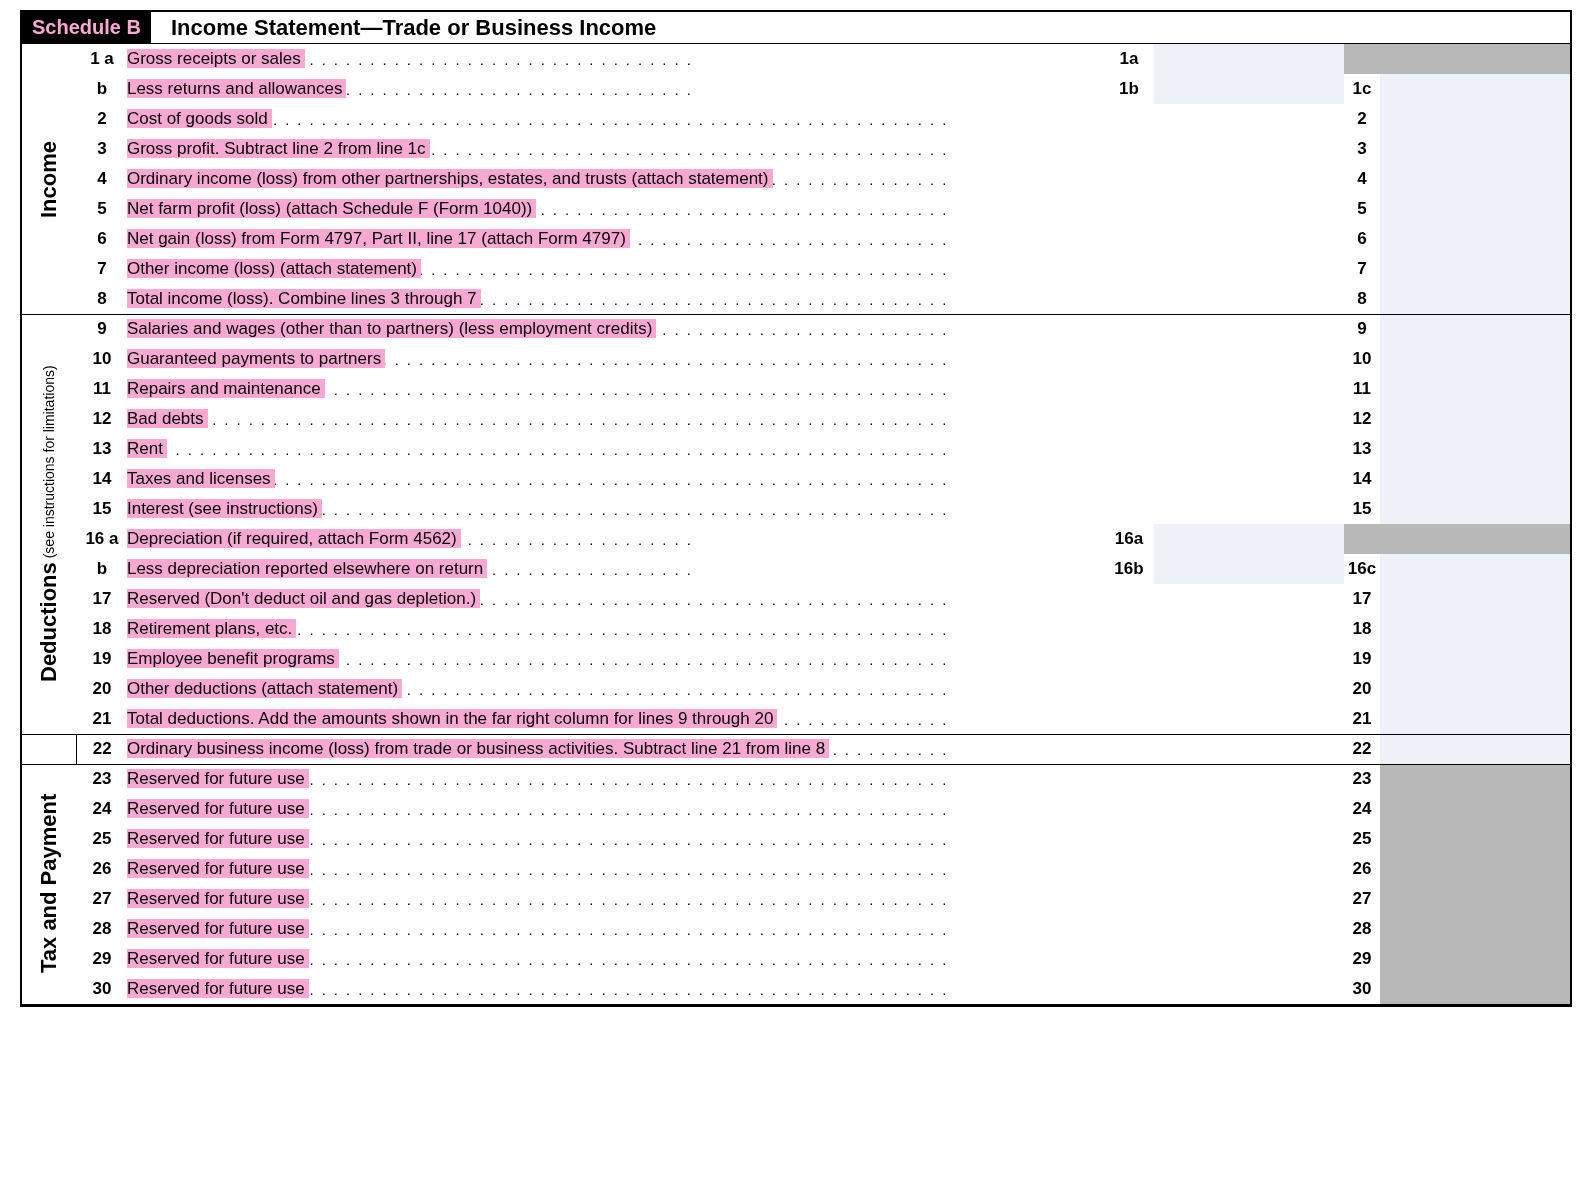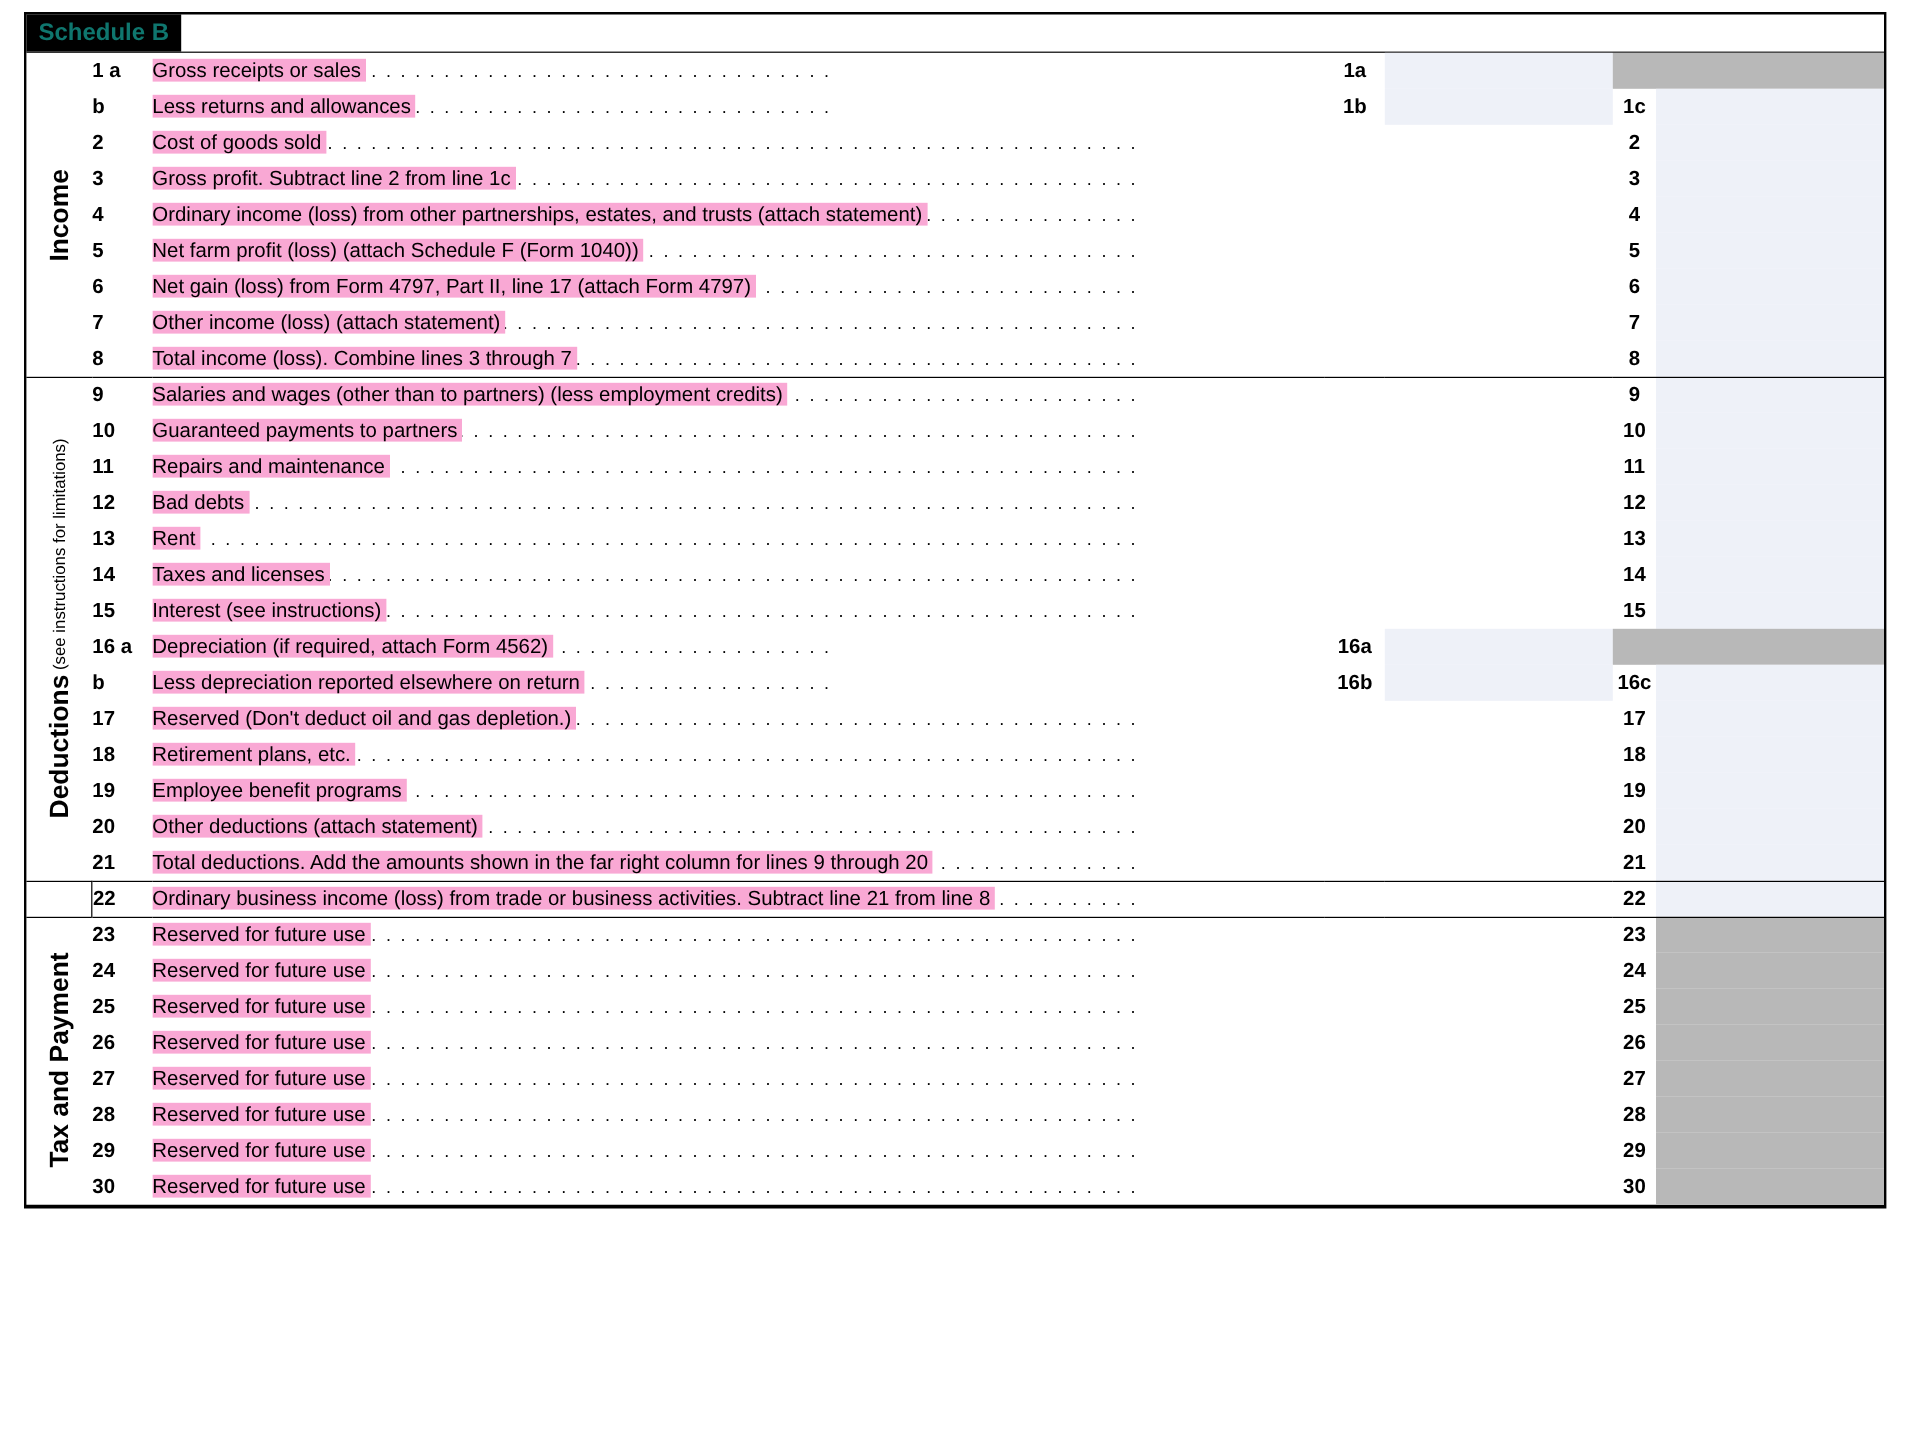--- a/index.html
+++ b/index.html
@@ -18,21 +18,21 @@
       border: 2px solid black;
       border-bottom: 3px solid black;
     }
     .header-row {
       display: flex;
       align-items: center;
       border-bottom: 1px solid black;
     }
     .schedule-box {
       background: black;
-      color: #0f766e;
+      color: #f9a8d4;
       font-weight: bold;
       padding: 4px 10px;
       font-size: 20px;
     }
     .header-title {
       font-weight: bold;
       font-size: 22px;
       padding-left: 20px;
     }
     .caution-row {
@@ -65,21 +65,21 @@
       border-right: 1px solid black;
       padding: 0 8px;
       white-space: nowrap;
     }
     .section-sublabel {
       font-weight: normal;
       font-size: 14px;
     }
     .line-num {
       width: 50px;
-      text-align: left;
+      text-align: center;
       font-weight: bold;
       padding-right: 12px;
       border-right: none;
     }
     .line-desc {
       padding-left: 8px;
       position: relative;
       overflow: hidden;
     }
     .desc-text {
@@ -135,20 +135,21 @@
     .bold-text {
       font-weight: normal;
     }
   </style>
 </head>
 <body>
 
 <div class="form-container">
   <div class="header-row">
     <div class="schedule-box">Schedule B</div>
+    <div class="header-title">Income Statement—Trade or Business Income</div>
   </div>
 
   <table class="main-table">
 
     <tbody>
         <tr>
       <td class="section-label" rowspan="9">Income</td>
       <td class="line-num">1 a</td>
       <td class="line-desc"><span class="desc-text">Gross receipts or sales</span><span class="dots">...............................................</span></td>
       <td class="sub-box-label">1a</td>

